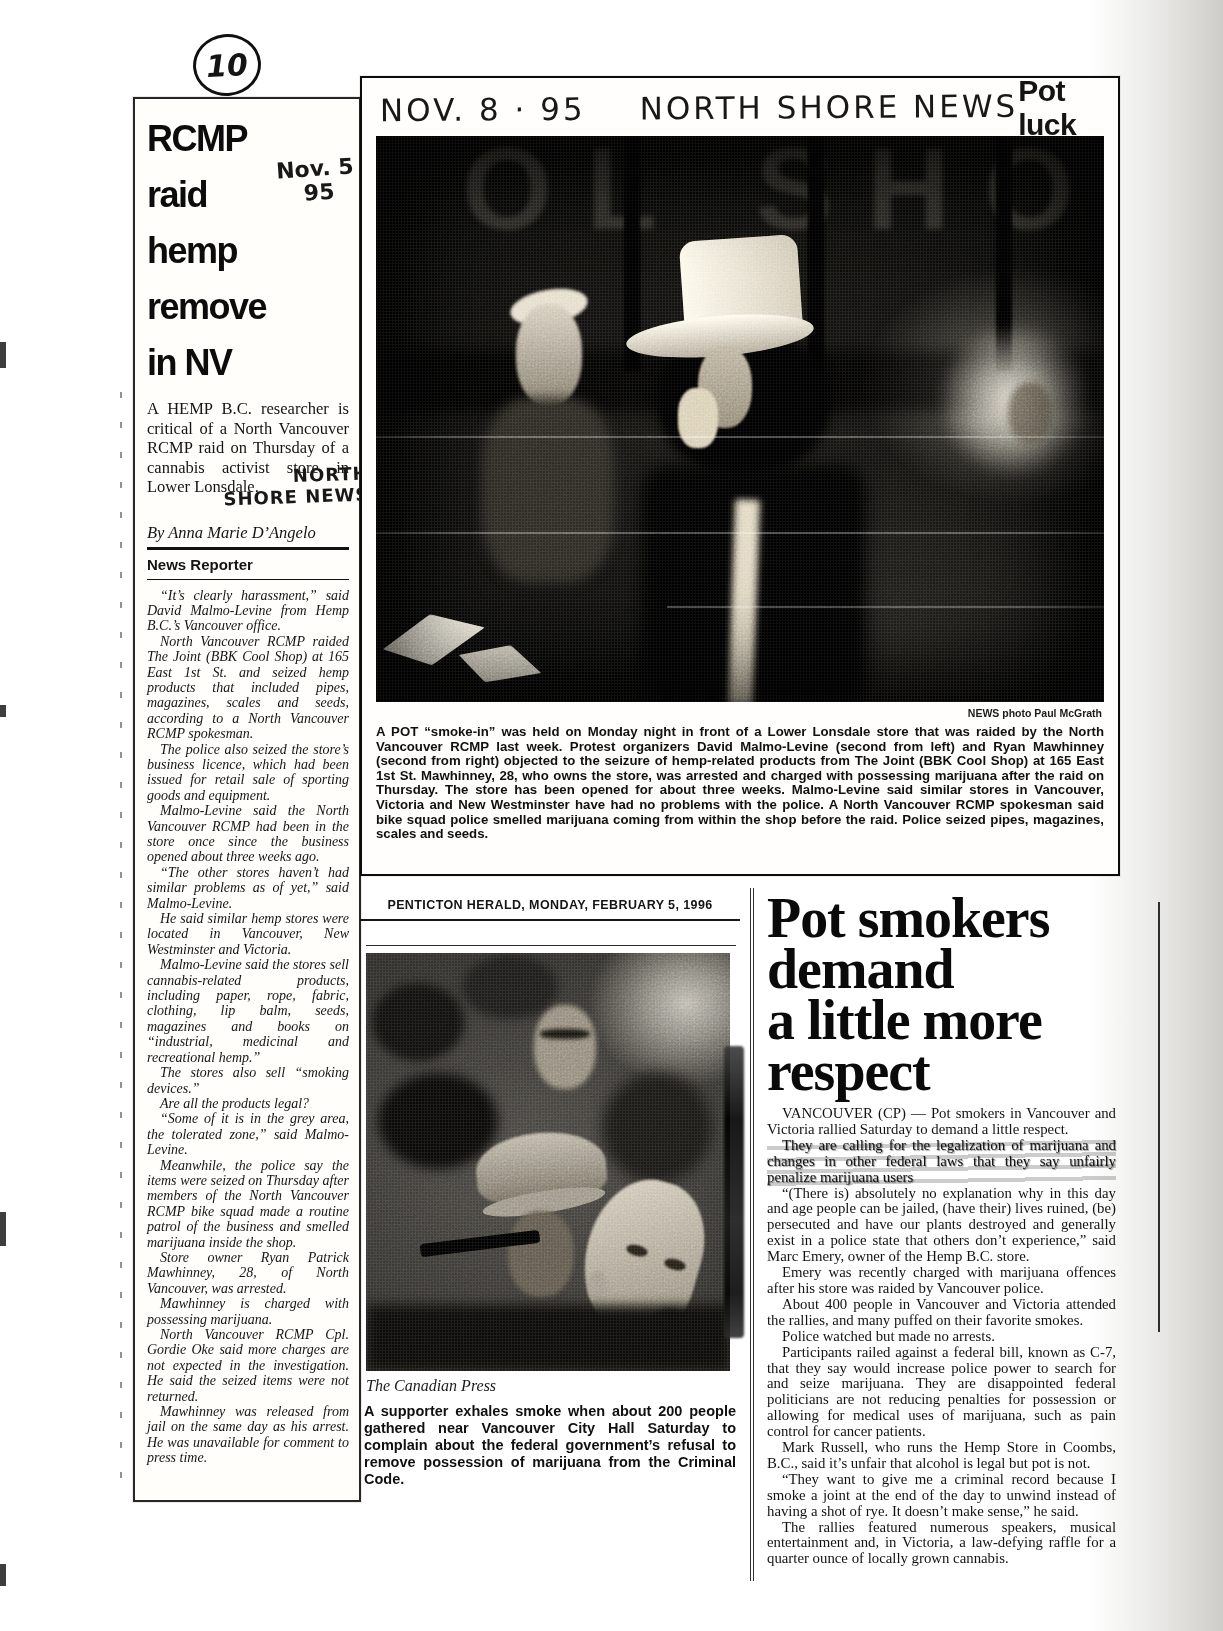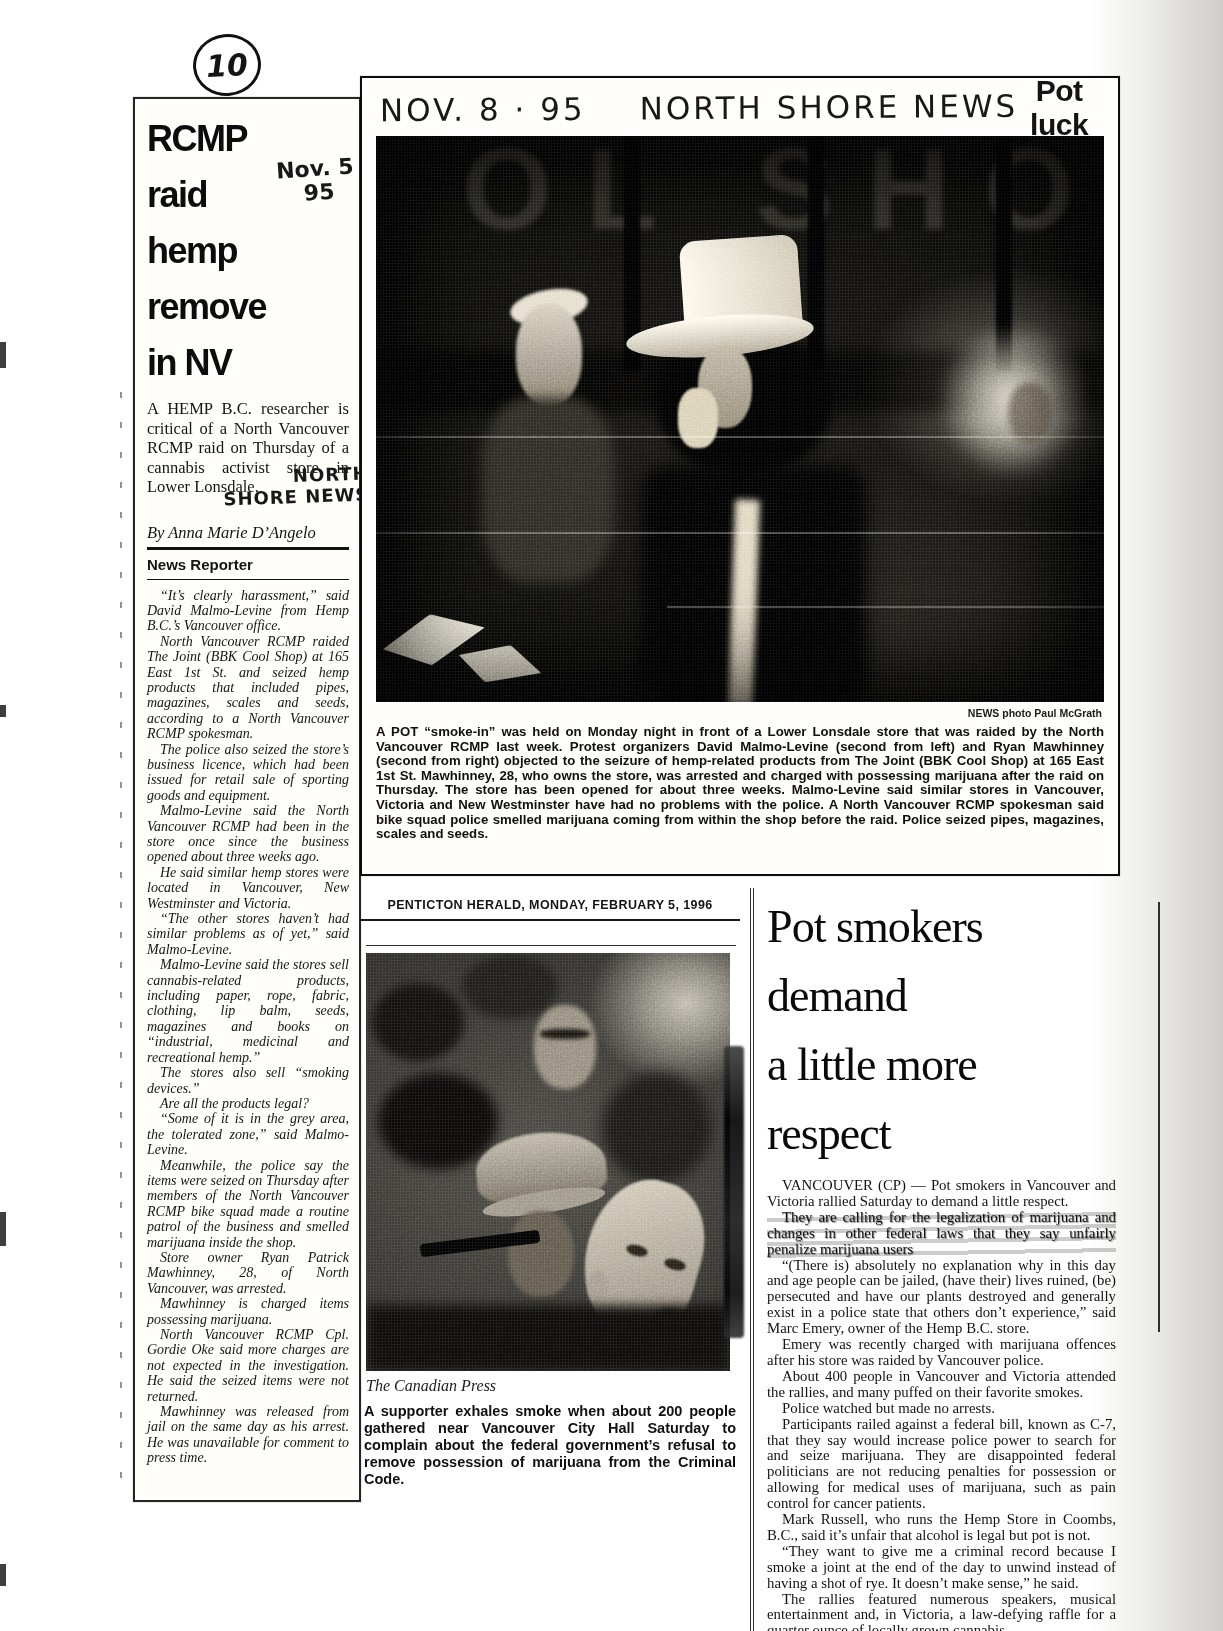--- a/index.html
+++ b/index.html
@@ -48,21 +48,21 @@
   .lc-body p{margin:0; font-size:14px; line-height:15.4px; text-align:justify; text-indent:13px;}
 
   
   .top-clip{
     position:absolute; left:360px; top:76px; width:760px; height:800px;
     background:#fffefc; border:2.5px solid #0c0c0c; box-sizing:border-box;
     box-shadow:0 0 0 1px rgba(0,0,0,.06);
   }
   .tc-header{display:flex; justify-content:space-between; align-items:center; padding:8px 18px 4px 18px; height:44px;}
   .tc-hand{display:flex; gap:54px; font-size:31px; letter-spacing:3px; transform:rotate(-.4deg); white-space:nowrap;}
-  .tc-kicker{font-family:"Liberation Sans",sans-serif; font-weight:bold; font-size:30px; letter-spacing:-.5px;text-align:center;}
+  .tc-kicker{font-family:"Liberation Sans",sans-serif; font-weight:bold; font-size:30px; letter-spacing:-.5px;}
   .photo-big{
     position:relative; margin:2px 14px 0 14px; height:566px; overflow:hidden;
     background:
       radial-gradient(ellipse 220px 170px at 88% 44%, rgba(205,200,184,.40), transparent 70%),
       radial-gradient(ellipse 320px 240px at 72% 88%, rgba(58,56,50,.55), transparent 72%),
       radial-gradient(ellipse 760px 520px at 48% 55%, #201f1c, #0d0d0c 88%),
       #111;
     filter:contrast(1.12);
   }
   .photo-big::after, .photo-mid::after{
@@ -129,22 +129,22 @@
   .pm-bottom{left:0; bottom:0; width:100%; height:66px; background:#141311; filter:blur(6px);}
   .pc-credit{margin:6px 0 2px 6px; font-style:italic; font-size:16px; color:#1c1c1c;}
   .pc-caption{margin:8px 0 0 4px; width:372px; font-family:"Liberation Sans",sans-serif; font-weight:bold;
     font-size:14.5px; line-height:17px; text-align:justify; color:#101010;}
 
   
   .right-clip{
     position:absolute; left:750px; top:888px; width:372px; box-sizing:border-box;
     border-left:4px double #2f2f2f; padding:2px 6px 14px 13px; background:transparent;
   }
-  .rc-headline{margin:2px 0 10px 0; font-family:"Liberation Serif",serif; font-weight:normal;
-    font-size:47px; line-height:69px; letter-spacing:-1px; color:#0a0a0a;}
+  .rc-headline{margin:2px 0 10px 0; font-family:"Liberation Serif",serif; font-weight:bold;
+    font-size:57px; line-height:51px; letter-spacing:-1px; color:#0a0a0a;}
   .rc-headline span{display:block; transform:scaleX(.98); transform-origin:left;}
   .rc-body p{margin:0; font-size:14.8px; line-height:15.9px; text-align:justify; text-indent:15px; color:#121212;}
   .rc-body p:nth-child(2){
     background:repeating-linear-gradient(179deg, transparent 0 8px, rgba(25,23,20,.22) 8px 12px);
     text-shadow:1px 1px 1px rgba(0,0,0,.45);
   }
   .rc-rightrule{position:absolute; left:1158px; top:902px; width:2px; height:430px; background:#2e2e2e;}
 
   
   .left-dashes{position:absolute; left:120px; top:392px; width:2px; height:1108px; opacity:.55;
@@ -188,29 +188,29 @@
     <div class="hand lc-source" data-interactable="false">NORTH SHORE NEWS</div>
     <p class="lc-byline" data-interactable="false">By Anna Marie D’Angelo</p>
     <div class="rule" data-interactable="false"></div>
     <p class="lc-reporter" data-interactable="false">News Reporter</p>
     <div class="rule thin" data-interactable="false"></div>
     <div class="lc-body" data-interactable="false">
         <p data-interactable="false">“It’s clearly harassment,” said David Malmo-Levine from Hemp B.C.’s Vancouver office.</p>
         <p data-interactable="false">North Vancouver RCMP raided The Joint (BBK Cool Shop) at 165 East 1st St. and seized hemp products that included pipes, magazines, scales and seeds, according to a North Vancouver RCMP spokesman.</p>
         <p data-interactable="false">The police also seized the store’s business licence, which had been issued for retail sale of sporting goods and equipment.</p>
         <p data-interactable="false">Malmo-Levine said the North Vancouver RCMP had been in the store once since the business opened about three weeks ago.</p>
+        <p data-interactable="false">“The other stores haven’t had similar problems as of yet,” said Malmo-Levine.</p>
         <p data-interactable="false">He said similar hemp stores were located in Vancouver, New Westminster and Victoria.</p>
-        <p data-interactable="false">“The other stores haven’t had similar problems as of yet,” said Malmo-Levine.</p>
         <p data-interactable="false">Malmo-Levine said the stores sell cannabis-related products, including paper, rope, fabric, clothing, lip balm, seeds, magazines and books on “industrial, medicinal and recreational hemp.”</p>
         <p data-interactable="false">The stores also sell “smoking devices.”</p>
         <p data-interactable="false">Are all the products legal?</p>
         <p data-interactable="false">“Some of it is in the grey area, the tolerated zone,” said Malmo-Levine.</p>
         <p data-interactable="false">Meanwhile, the police say the items were seized on Thursday after members of the North Vancouver RCMP bike squad made a routine patrol of the business and smelled marijuana inside the shop.</p>
         <p data-interactable="false">Store owner Ryan Patrick Mawhinney, 28, of North Vancouver, was arrested.</p>
-        <p data-interactable="false">Mawhinney is charged items possessing marijuana.</p>
+        <p data-interactable="false">Mawhinney is charged with possessing marijuana.</p>
         <p data-interactable="false">North Vancouver RCMP Cpl. Gordie Oke said more charges are not expected in the investigation. He said the seized items were not returned.</p>
         <p data-interactable="false">Mawhinney was released from jail on the same day as his arrest. He was unavailable for comment to press time.</p>
       </div>
   </article>
 
   <article class="top-clip" data-interactable="false">
     <div class="tc-header" data-interactable="false">
       <div class="hand tc-hand" data-interactable="false">
         <span data-interactable="false">NOV. 8  ·  95</span>
         <span data-interactable="false">NORTH SHORE NEWS</span>

